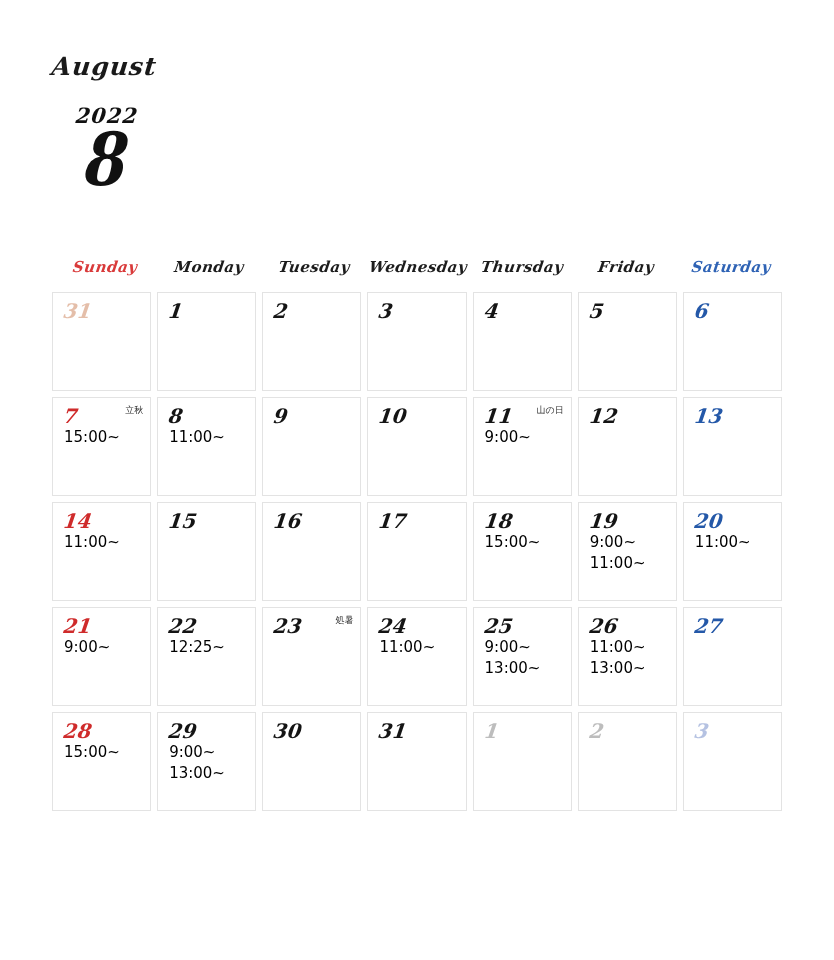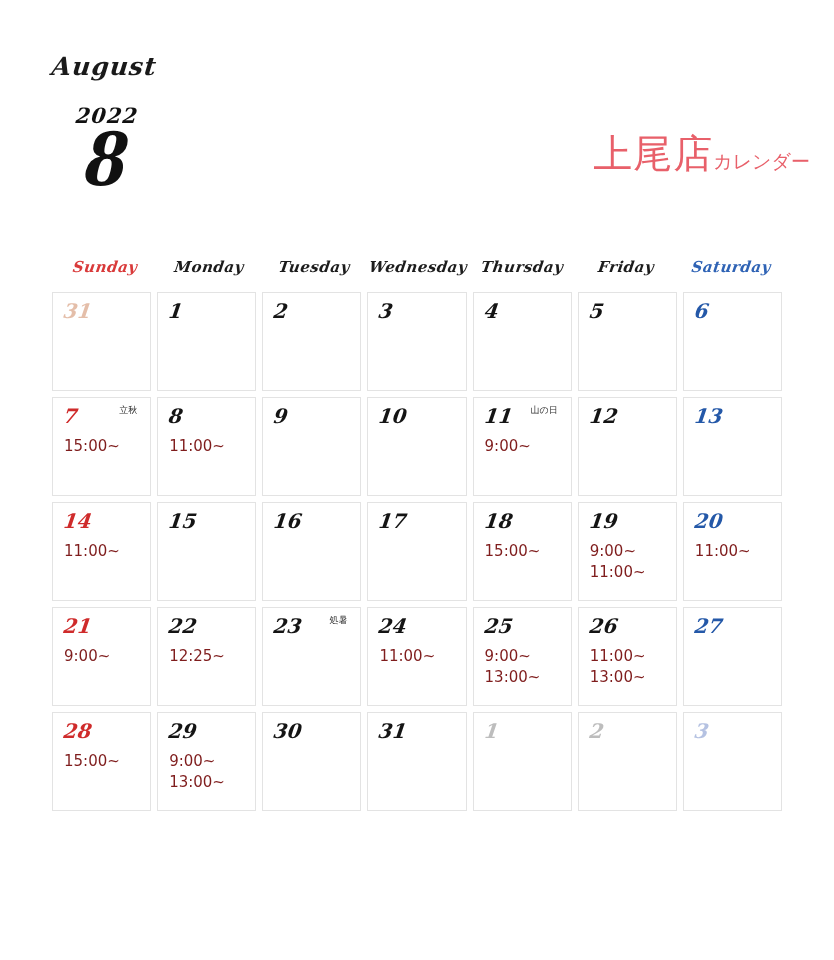--- a/index.html
+++ b/index.html
@@ -130,49 +130,44 @@
   }
   .cell.sun .daynum { color: #cf2b2b; }
   .cell.sat .daynum { color: #2458a8; }
   .cell.out .daynum { opacity: 0.28; }
   .cell.out.sun .daynum { color: #dca98d; opacity: 0.75; }
   .cell.out.sat .daynum { color: #a9b8dd; opacity: 0.85; }
   .cell.out.weekday-cell .daynum { color: #bdbdbd; opacity: 1; }
 
   .holiday {
     position: absolute;
-    right: 13px;
+    right: 7px;
     top: 6px;
     font-family: "DejaVu Sans", sans-serif;
     font-size: 9px;
     color: #333333;
     letter-spacing: 0px;
   }
   .times {
-    margin-top: 9px;
     font-family: "DejaVu Sans", sans-serif;
     font-size: 15px;
     line-height: 1.42;
-    color: #7f1d1d;
+    color: #000000;
   }
   .times div { white-space: nowrap; }
 </style>
 </head>
 <body>
 
 <div class="page">
 
   <div class="month-name">August</div>
   <div class="year-num">2022</div>
   <div class="big-num">8</div>
 
-  <div class="shop-title">
-    <span class="shop-name">上尾店</span>
-    <span class="shop-sub">カレンダー</span>
-  </div>
 
   <div class="cal">
     <div class="weekday-row" id="weekday-row">
         <div class="weekday sun">Sunday</div>
         <div class="weekday ">Monday</div>
         <div class="weekday ">Tuesday</div>
         <div class="weekday ">Wednesday</div>
         <div class="weekday ">Thursday</div>
         <div class="weekday ">Friday</div>
         <div class="weekday sat">Saturday</div>

